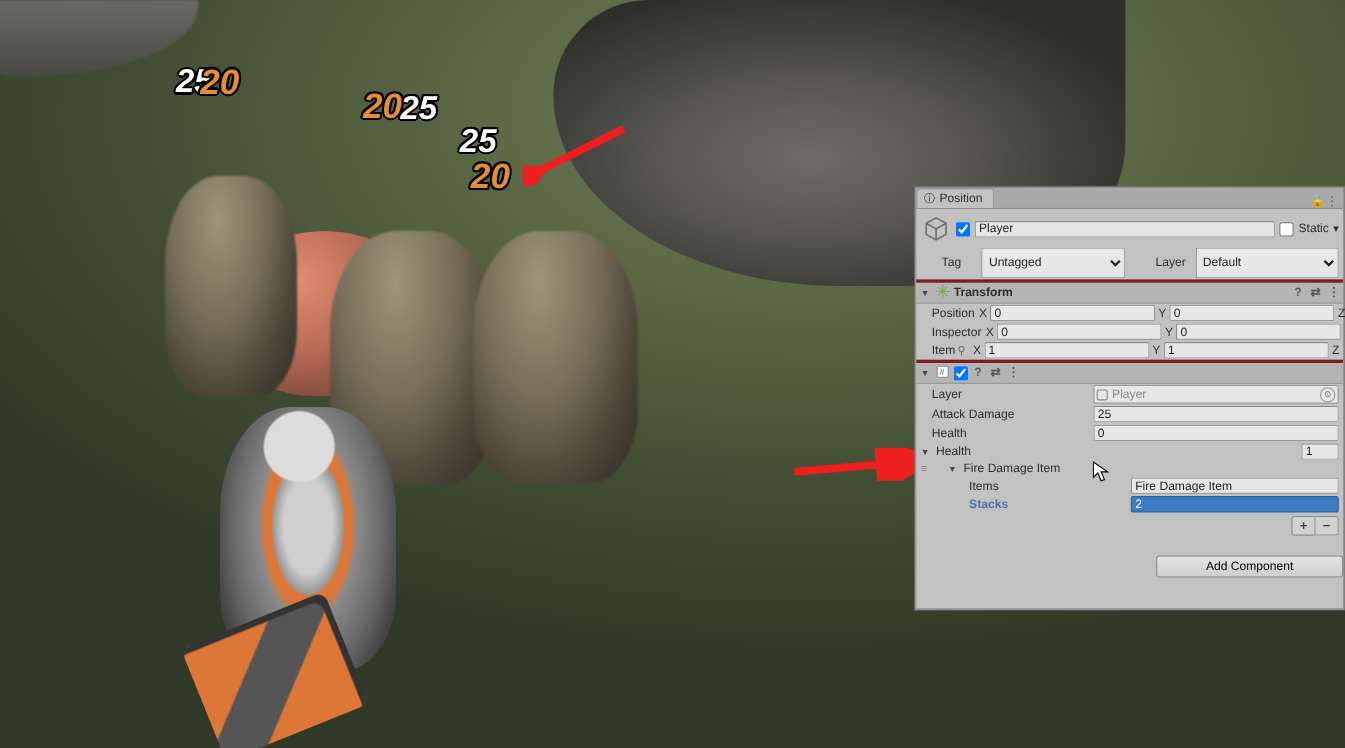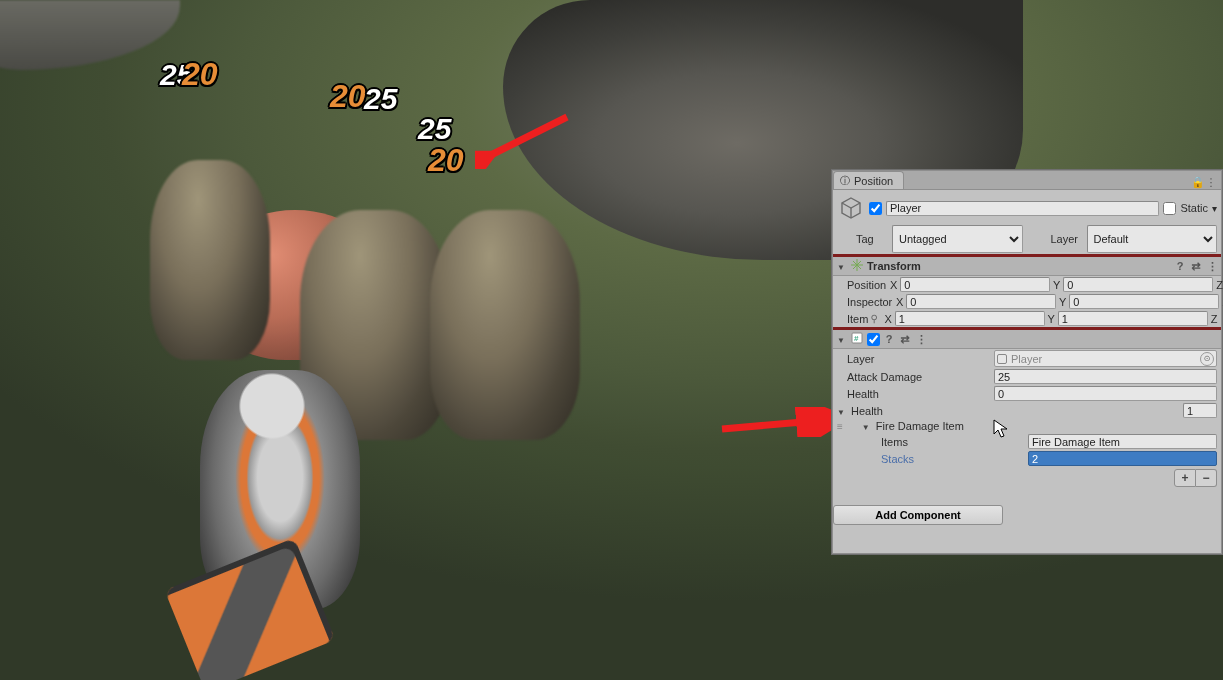--- a/index.html
+++ b/index.html
@@ -198,21 +198,21 @@
   }
 
   .prop-row {
     display:flex;
     align-items:center;
     padding: 1px 4px;
     gap: 2px;
   }
   .prop-row .label { width: 145px; padding-left: 10px; }
   .prop-row .label.indent2 { padding-left: 44px; }
-  .prop-row .label.link { color: #4a6ea9; }
+  .prop-row .label.link { color: #4a6ea9; font-weight: bold; }
   .prop-row .value-area { flex:1; display:flex; align-items:center; gap:1px; }
   .axis-lbl { width: 11px; text-align:center; }
   .axis-field { flex:1; min-width:0; }
 
   .object-field {
     flex:1;
     display:flex;
     align-items:center;
     background:#e7e7e7;
     border:1px solid #9a9a9a;
@@ -242,23 +242,22 @@
     display:flex;align-items:center;justify-content:center;
     font-size:12px; font-weight:bold; color:#444;
     cursor:pointer;
   }
   .sq-btn + .sq-btn { border-left:none; }
   .sq-btn:first-child { border-top-left-radius:3px; border-bottom-left-radius:3px;}
   .sq-btn:last-child  { border-top-right-radius:3px; border-bottom-right-radius:3px;}
 
   .add-comp-row {
     display:flex;
-    justify-content:flex-start;
+    justify-content:flex-end;
     padding:14px 0 28px 0;
-    font-weight:bold;
   }
   .add-comp {
     width: 170px;
     height: 20px;
     border:1px solid #8e8e8e;
     border-radius:3px;
     background: linear-gradient(#e4e4e4,#cfcfcf);
     font: inherit;
     cursor:pointer;
   }

